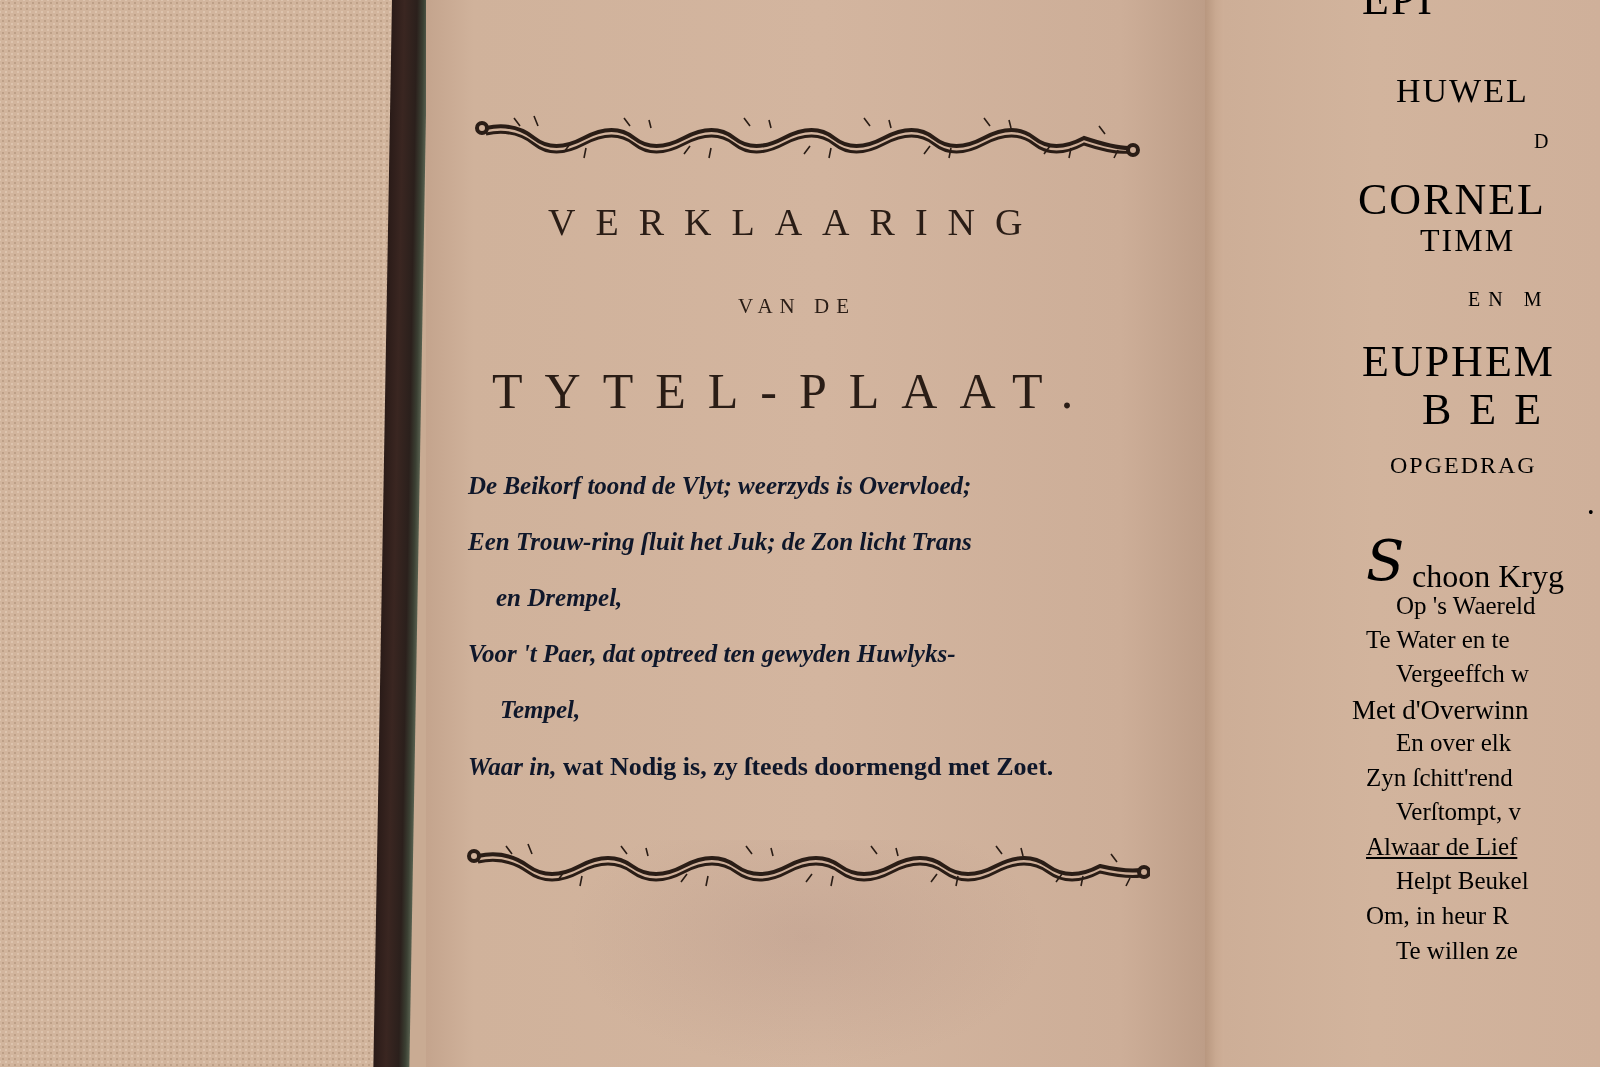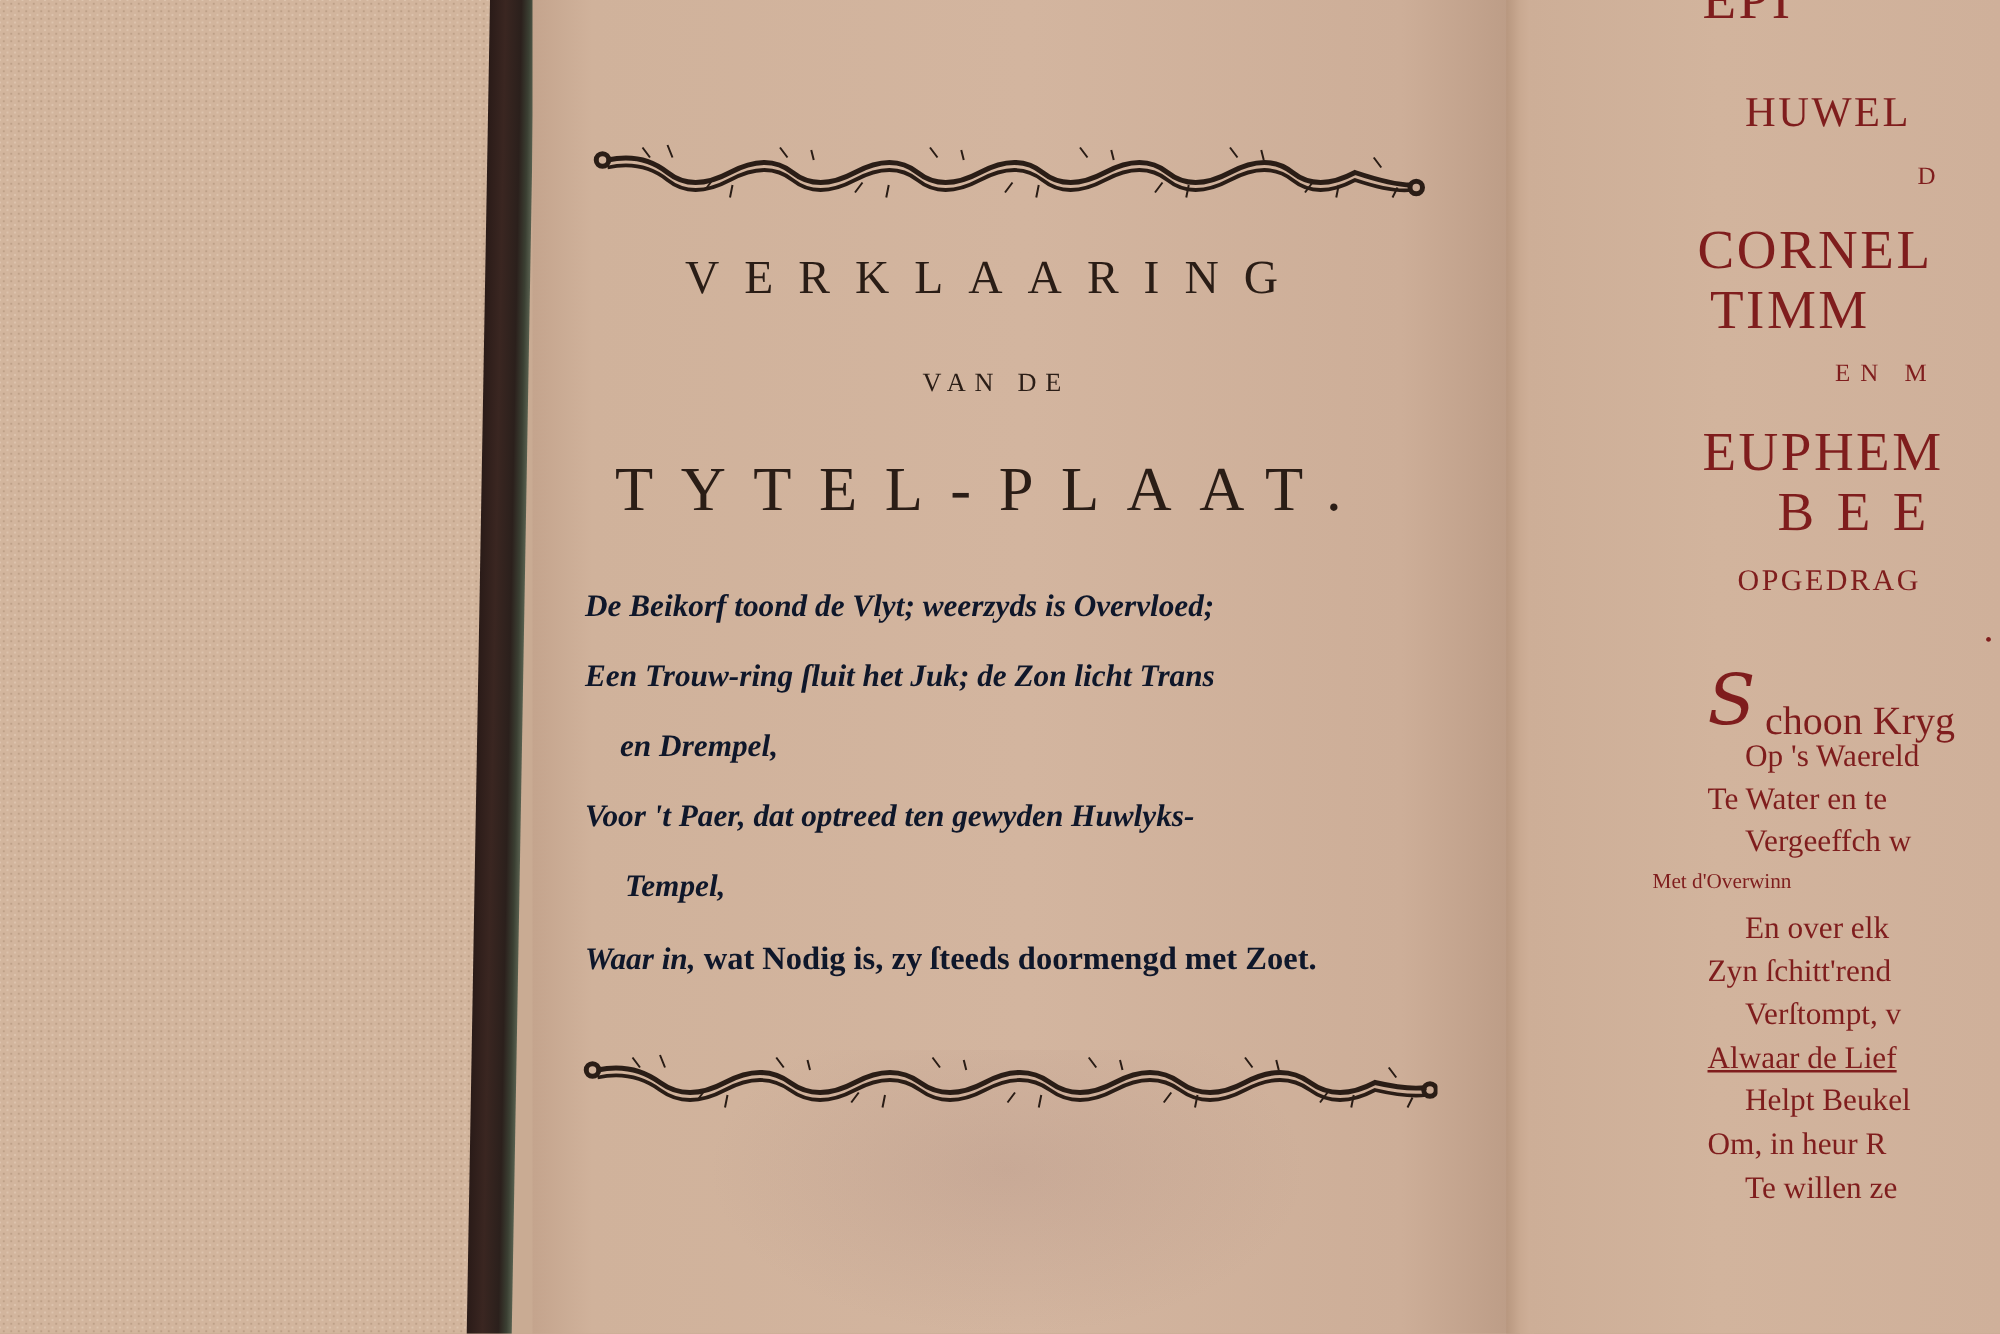--- a/index.html
+++ b/index.html
@@ -51,21 +51,21 @@
   }
   .h-tytel {
     position:absolute; left:492px; top:362px;
     font-size:50px; letter-spacing:22px; white-space:nowrap;
   }
   .verse {
     position:absolute; left:468px; font-style:italic; font-size:25px; white-space:nowrap;
     font-weight:bold; color:#0f172a;
   }
   .verse .roman { font-style:normal; font-weight:bold; font-size:26px; }
-  .r-line { position:absolute; white-space:nowrap; color:#7f1d1d; }
+  .r-line { position:absolute; white-space:nowrap; color:#000000; }
   .caps { letter-spacing:2px; }
   .dropcap { font-size:56px; font-family:"DejaVu Serif", serif; font-style:italic; position:absolute; }
 </style>
 </head>
 <body>
 
 <div class="cloth"></div>
 <div class="spine"></div>
 
 <div class="page-left"></div>
@@ -110,32 +110,32 @@
     <g stroke="#2a1d16" stroke-width="1.6">
       <path d="M40 10 l6 8 M62 8 l4 10 M92 44 l6 -8 M114 50 l2 -10 M155 10 l6 8 M180 12 l2 8 M215 46 l6 -8 M240 50 l2 -10 M280 10 l6 8 M305 12 l2 8 M340 46 l6 -8 M365 50 l2 -10 M405 10 l6 8 M430 12 l2 8 M465 46 l6 -8 M490 50 l2 -10 M530 10 l6 8 M555 12 l2 8 M590 46 l6 -8 M615 50 l2 -10 M645 18 l6 8 M660 50 l4 -8"></path>
     </g>
   </svg>
 </div>
 
 <div class="r-line caps" style="left:1362px; top:-26px; font-size:44px;">EPI</div>
 <div class="r-line caps" style="left:1396px; top:72px; font-size:34px;">HUWEL</div>
 <div class="r-line caps" style="left:1534px; top:130px; font-size:20px;">D</div>
 <div class="r-line caps" style="left:1358px; top:174px; font-size:44px;">CORNEL</div>
-<div class="r-line caps" style="left:1368px; top:222px; font-size:44px;">TIMM</div>
+<div class="r-line caps" style="left:1420px; top:222px; font-size:32px;">TIMM</div>
 <div class="r-line" style="left:1468px; top:288px; font-size:20px; letter-spacing:8px;">EN M</div>
 <div class="r-line caps" style="left:1362px; top:336px; font-size:44px;">EUPHEM</div>
 <div class="r-line" style="left:1422px; top:384px; font-size:44px; letter-spacing:18px;">BEE</div>
 <div class="r-line caps" style="left:1390px; top:452px; font-size:24px;">OPGEDRAG</div>
 <div class="r-line" style="left:1588px; top:504px; font-size:16px;">•</div>
 
 <div class="dropcap r-line" style="left:1366px; top:528px;">S</div>
 <div class="r-line" style="left:1412px; top:558px; font-size:32px;">choon Kryg</div>
 <div class="r-line" style="left:1396px; top:592px; font-size:25px;">Op 's Waereld</div>
 <div class="r-line" style="left:1366px; top:626px; font-size:25px;">Te Water en te</div>
 <div class="r-line" style="left:1396px; top:660px; font-size:25px;">Vergeeffch w</div>
-<div class="r-line" style="left:1322px; top:695px; font-size:17px;">Met d'Overwinn</div>
+<div class="r-line" style="left:1352px; top:695px; font-size:27px;">Met d'Overwinn</div>
 <div class="r-line" style="left:1396px; top:729px; font-size:25px;">En over elk</div>
 <div class="r-line" style="left:1366px; top:764px; font-size:25px;">Zyn ſchitt'rend</div>
 <div class="r-line" style="left:1396px; top:798px; font-size:25px;">Verſtompt, v</div>
 <div class="r-line" style="left:1366px; top:833px; font-size:25px;text-decoration:underline;">Alwaar de Lief</div>
 <div class="r-line" style="left:1396px; top:867px; font-size:25px;">Helpt Beukel</div>
 <div class="r-line" style="left:1366px; top:902px; font-size:25px;">Om, in heur R</div>
 <div class="r-line" style="left:1396px; top:937px; font-size:25px;">Te willen ze</div>
 
 </body></html>

